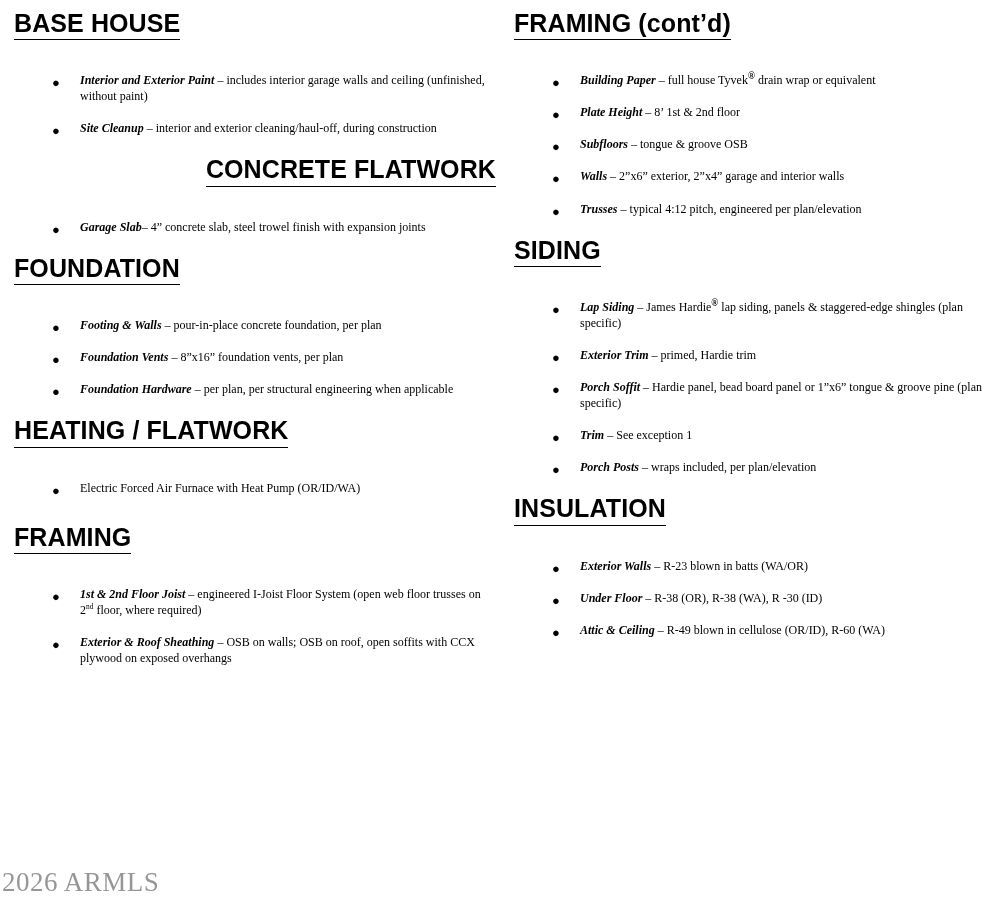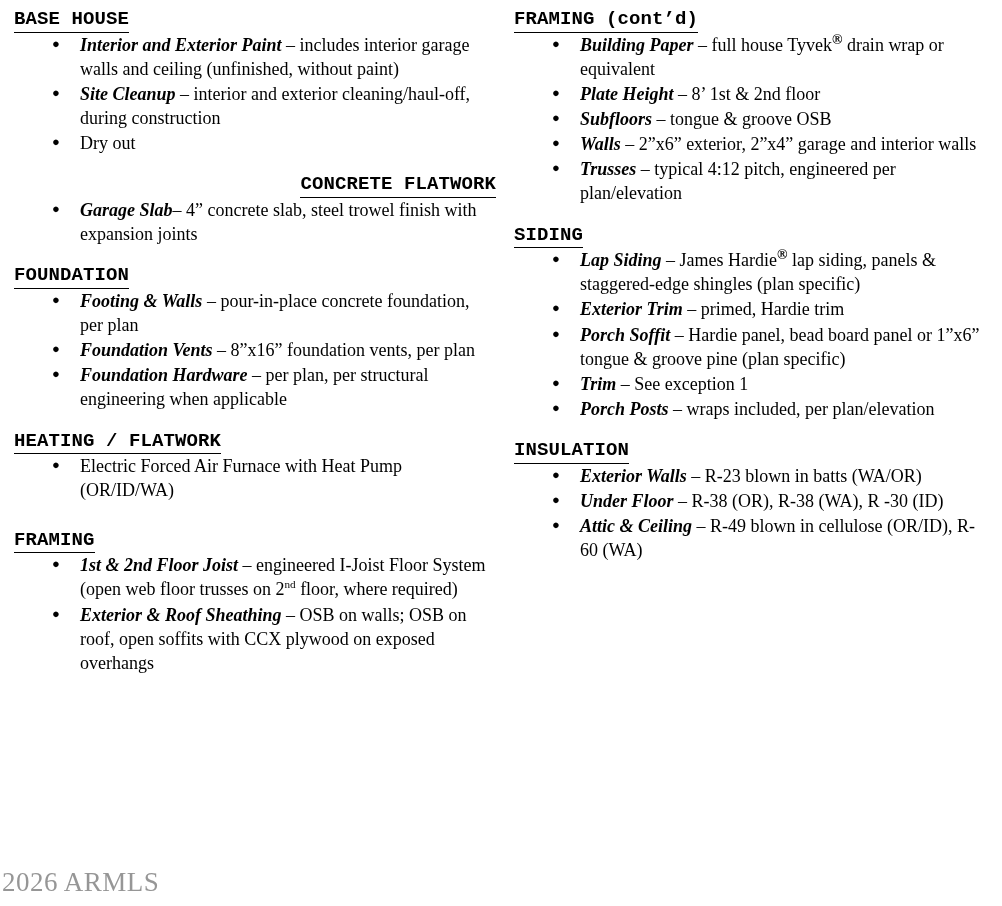--- a/index.html
+++ b/index.html
@@ -36,43 +36,43 @@
     padding-right: 10px;
   }
   .col-right {
     width: 490px;
     padding-left: 8px;
   }
   .section {
     margin-bottom: 2px;
   }
   h2.section-title {
-    font-family: Liberation Mono, monospace;
-    font-size: 19px;
+    font-family: Liberation Sans, sans-serif;
+    font-size: 25px;
     font-weight: bold;
     letter-spacing: 0.1px;
-    margin: 0 0 0 0;
+    margin: 0 0 16px 0;
     padding: 0;
     display: inline-block;
     border-bottom: 1.6px solid #000;
     line-height: 1.25;
   }
   .title-wrap {
     display: block;
   }
   ul.items {
     list-style: none;
     margin: 0 0 0 0;
     padding: 0 0 0 36px;
   }
   ul.items li {
     position: relative;
-    font-size: 18px;
+    font-size: 12px;
     line-height: 1.34;
-    margin: 0 0 1px 0;
+    margin: 16px 0 1px 0;
     padding-left: 30px;
     text-indent: 0;
   }
   ul.items li::before {
     content: "\25CF";
     position: absolute;
     left: 2px;
     top: -1px;
     font-size: 13px;
     line-height: 1.9;
@@ -126,23 +126,20 @@
         <div class="title-wrap">
           <h2 class="section-title">BASE HOUSE</h2>
         </div>
         <ul class="items">
           <li>
             <span class="lbl">Interior and Exterior Paint</span><span class="dash"> </span><span class="dash">–</span><span class="dash"> includes interior garage walls and ceiling (unfinished, without paint)</span>
           </li>
           <li>
             <span class="lbl">Site Cleanup</span><span class="dash"> </span><span class="dash">–</span><span class="dash"> interior and exterior cleaning/haul-off, during construction</span>
           </li>
-          <li>
-            <span class="dash">Dry out</span>
-          </li>
         </ul>
       </div>
 
       <div class="gap-md"></div>
 
       <div class="section">
         <div class="title-wrap indent-title">
           <h2 class="section-title">CONCRETE FLATWORK</h2>
         </div>
         <ul class="items">

